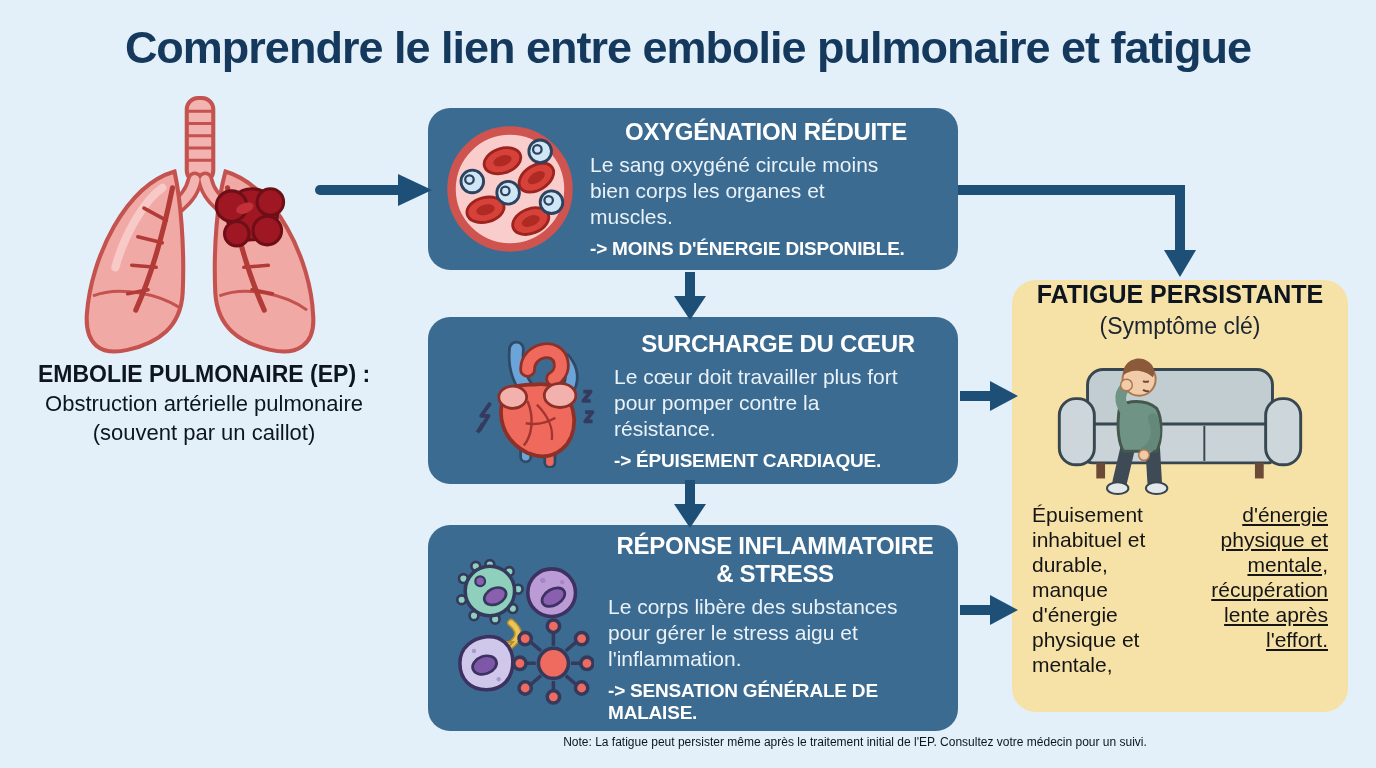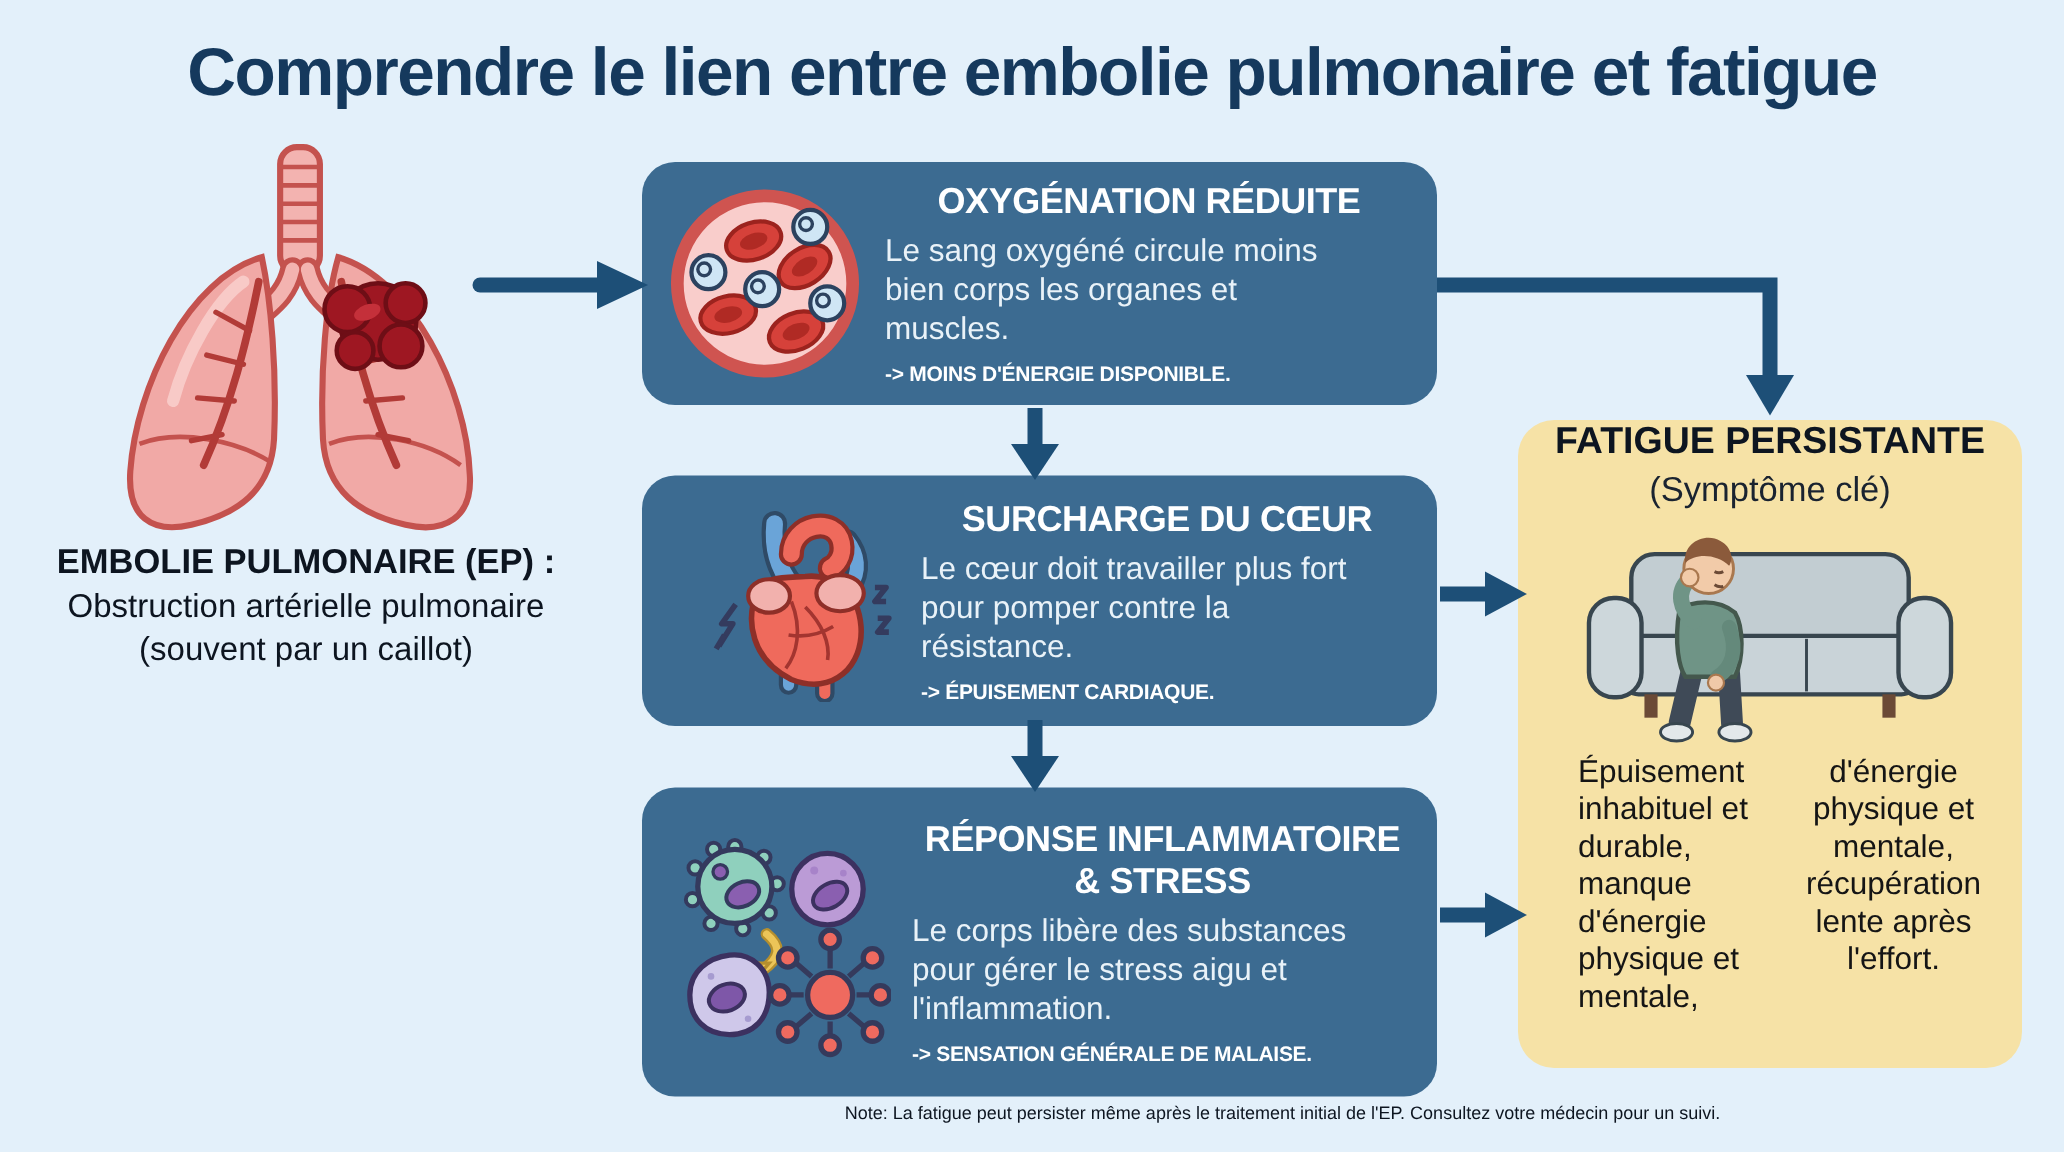--- a/index.html
+++ b/index.html
@@ -30,32 +30,32 @@
   .step-1{top:108px; height:162px;}
   .step-2{top:317px; height:167px;padding-left:42px;}
   .step-3{top:525px; height:206px;}
   .step-icon{flex:0 0 auto; display:flex; align-items:center; justify-content:center;}
   .step-text{flex:1 1 auto;}
   .step-title{
     color:#ffffff; font-weight:bold; font-size:24px; letter-spacing:-0.3px;
     text-align:center; white-space:pre-line; margin-bottom:6px;
   }
   .step-body{color:#e9f2f8; font-size:21px; line-height:26px; max-width:312px;}
-  .step-consequence{color:#ffffff; font-weight:bold; font-size:14px; margin-top:8px; letter-spacing:-0.2px;}
+  .step-consequence{color:#ffffff; font-weight:bold; font-size:19px; margin-top:8px; letter-spacing:-0.2px;}
   .result{
     position:absolute; left:1012px; top:280px; width:336px; height:432px;
     background:#f6e2a6; border-radius:24px; box-sizing:border-box; 
   }
   .result-title{text-align:center; font-weight:bold; font-size:25px; color:#0d1520;}
   .result-subtitle{text-align:center; font-size:23px; color:#1a2330; margin-top:4px;}
   .couch-wrap{width:292px; height:148px; margin:8px auto 0 auto;}
   .result-cols{display:flex; justify-content:space-between; padding:6px 20px 0 20px;}
   .result-col{font-size:21px; line-height:25px; color:#151515;}
-  .result-col.left{width:152px; text-align:left;margin-left:20px;}
-  .result-col.right{width:138px; text-align:center;}
+  .result-col.left{width:152px; text-align:left;}
+  .result-col.right{width:138px; text-align:right;text-decoration:underline;}
   .note{
     position:absolute; left:338px; right:4px; top:735px;
     text-align:center; font-size:12px; color:#0d1520;
   }
 </style>
 </head>
 <body>
 
 <div class="canvas">
 

